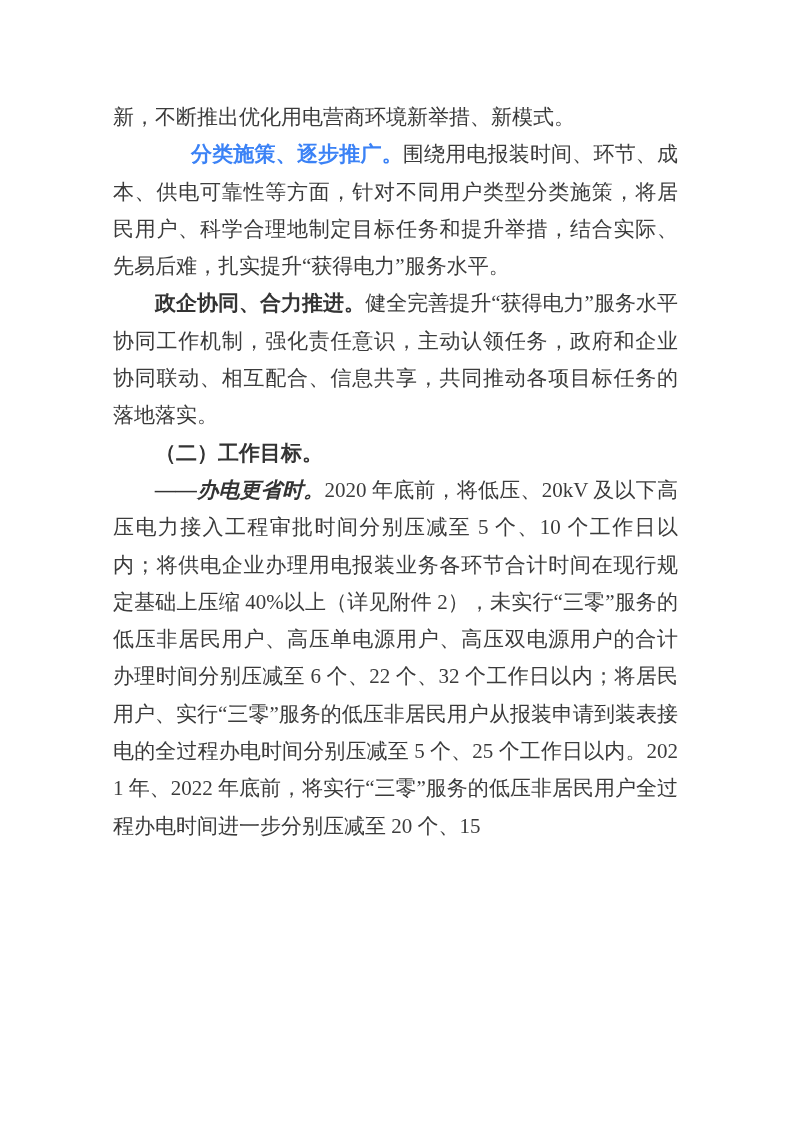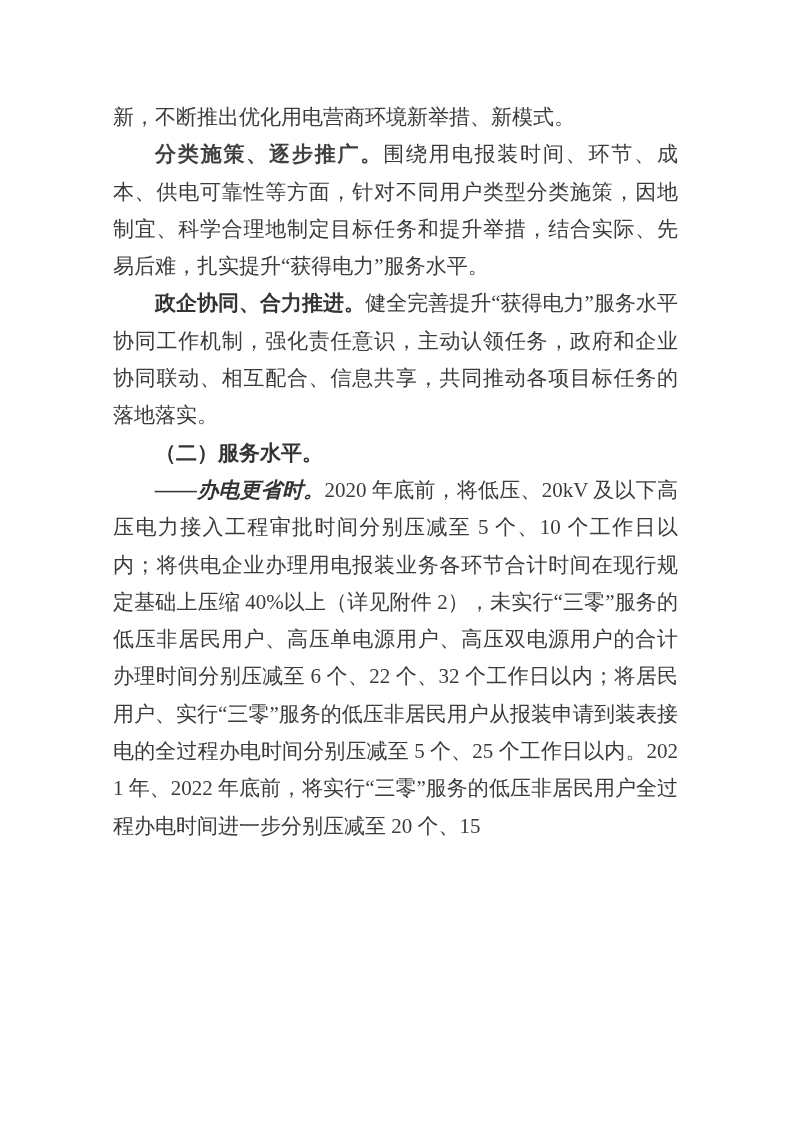--- a/index.html
+++ b/index.html
@@ -41,18 +41,18 @@
     font-weight: 700;
     color: #333333;
   }
 </style>
 </head>
 <body style="background: rgb(255, 255, 255);">
 
 <div class="page">
   <div class="doc-body" style="color: rgb(59, 59, 59);">
       <p class="para"><span>新，不断推出优化用电营商环境新举措、新模式。</span></p>
-      <p class="para indent"><span class="bold" style="color: #404040;">分类施策、逐步推广。</span><span>围绕用电报装时间、环节、成本、供电可靠性等方面，针对不同用户类型分类施策，因地制宜、科学合理地制定目标任务和提升举措，结合实际、先易后难，扎实提升“获得电力”服务水平。</span></p>
+      <p class="para indent"><span class="bold" style="color: #3b82f6; margin-left: 36px;">分类施策、逐步推广。</span><span>围绕用电报装时间、环节、成本、供电可靠性等方面，针对不同用户类型分类施策，将居民用户、科学合理地制定目标任务和提升举措，结合实际、先易后难，扎实提升“获得电力”服务水平。</span></p>
       <p class="para indent"><span class="bold" style="color: rgb(51, 51, 51);">政企协同、合力推进。</span><span>健全完善提升“获得电力”服务水平协同工作机制，强化责任意识，主动认领任务，政府和企业协同联动、相互配合、信息共享，共同推动各项目标任务的落地落实。</span></p>
-      <p class="para indent"><span class="bold" style="color: rgb(51, 51, 51);">（二）服务水平。</span></p>
+      <p class="para indent"><span class="bold" style="color: rgb(51, 51, 51);">（二）工作目标。</span></p>
       <p class="para indent"><span class="bold" style="color: rgb(51, 51, 51); font-style: italic;">——办电更省时。</span><span>2020 年底前，将低压、20kV 及以下高压电力接入工程审批时间分别压减至 5 个、10 个工作日以内；将供电企业办理用电报装业务各环节合计时间在现行规定基础上压缩 40%以上（详见附件 2），未实行“三零”服务的低压非居民用户、高压单电源用户、高压双电源用户的合计办理时间分别压减至 6 个、22 个、32 个工作日以内；将居民用户、实行“三零”服务的低压非居民用户从报装申请到装表接电的全过程办电时间分别压减至 5 个、25 个工作日以内。2021 年、2022 年底前，将实行“三零”服务的低压非居民用户全过程办电时间进一步分别压减至 20 个、15</span></p>
     </div>
 </div>
 
 </body></html>

